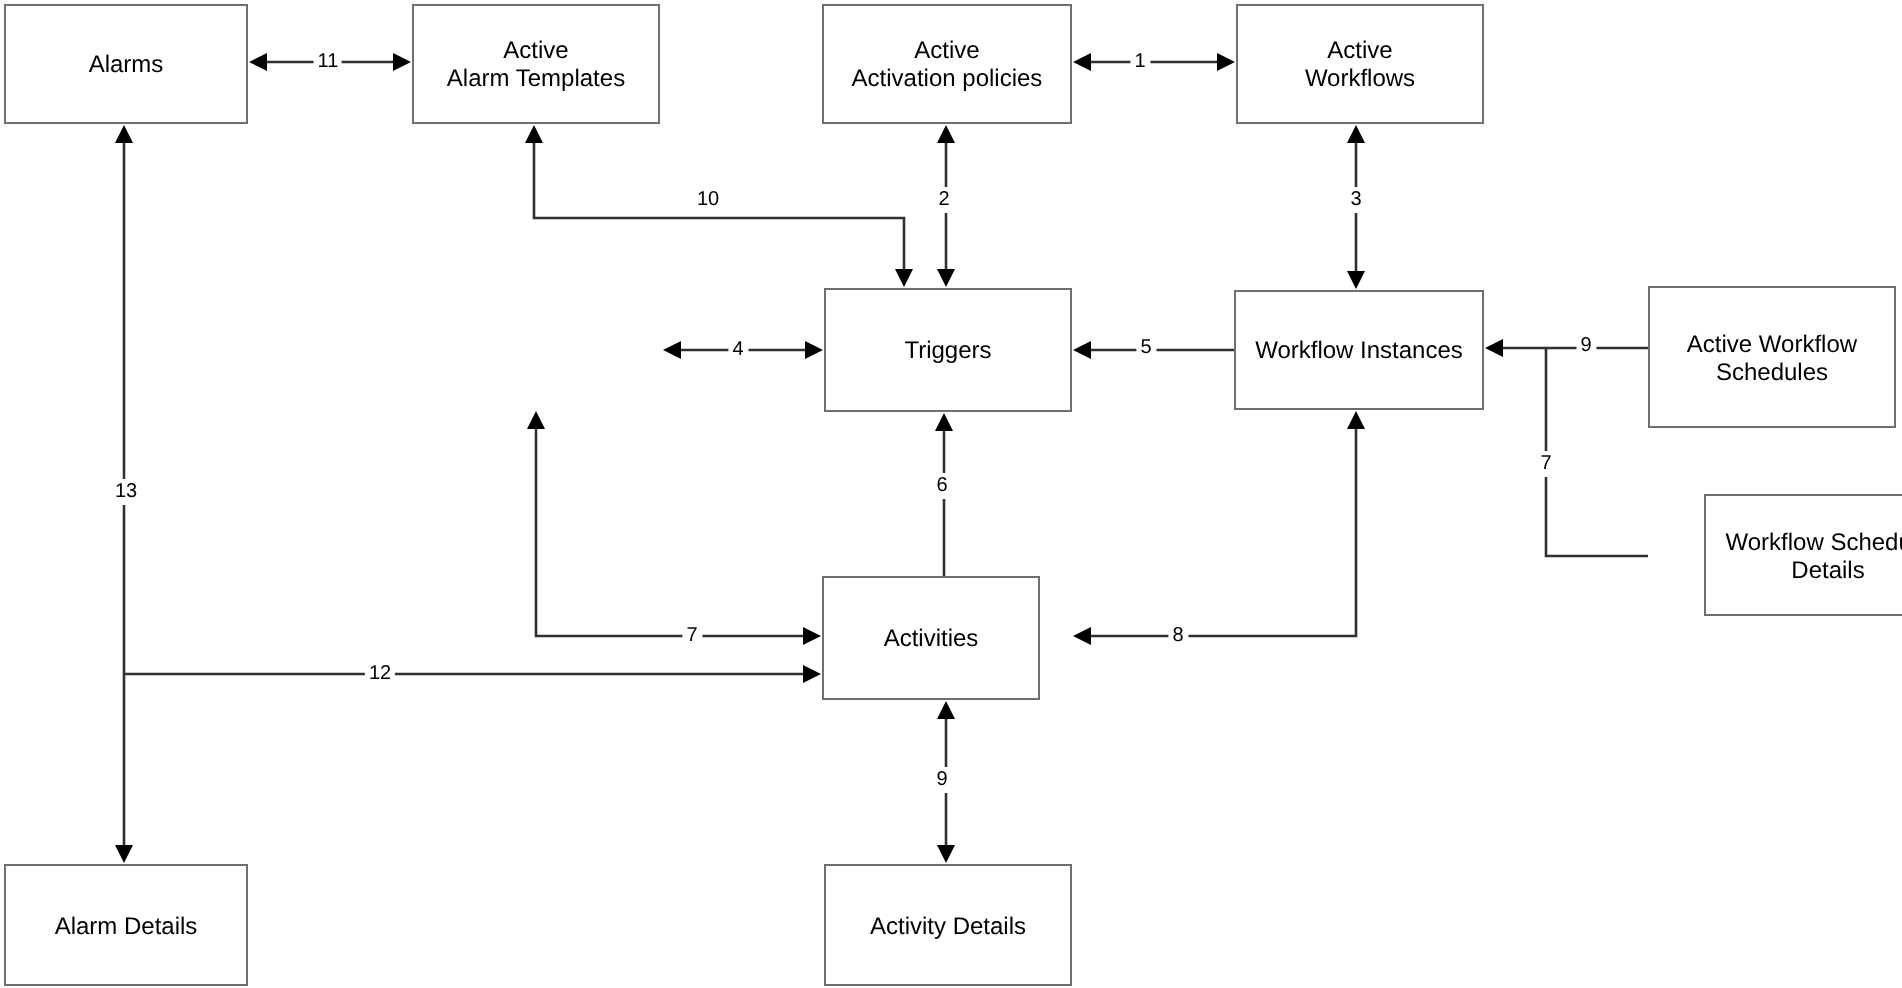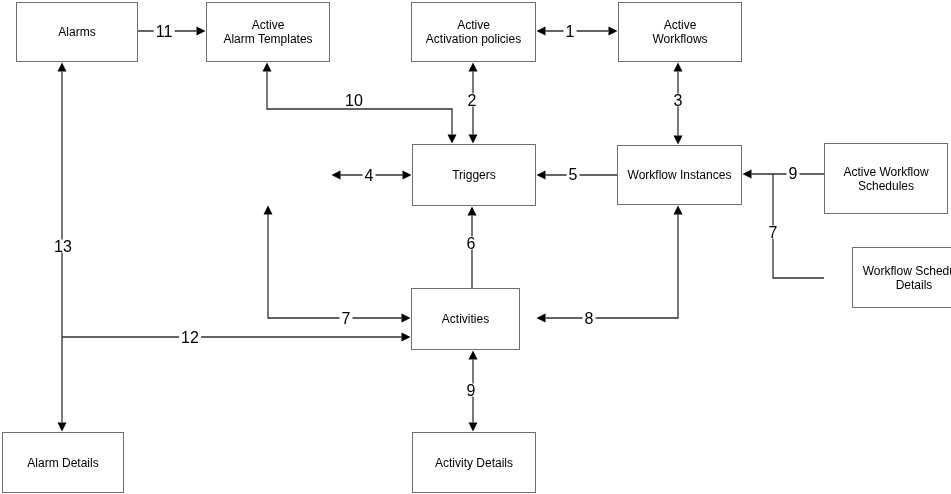--- a/index.html
+++ b/index.html
@@ -10,21 +10,21 @@
   .box{
     position:absolute;box-sizing:border-box;border:1.5px solid #6f6f6f;background:#ffffff;
     display:flex;align-items:center;justify-content:center;text-align:center;
     font-size:12px;line-height:14px;white-space:pre-line;z-index:2;
   }
   #connector-layer{position:absolute;left:0;top:0;z-index:1;}
   #connector-layer path{stroke:#303030;stroke-width:1.3;fill:none;}
   #connector-layer polygon{fill:#000000;stroke:none;}
   .num{
     position:absolute;transform:translate(-50%,-50%);background:#ffffff;
-    padding:0 2px;font-size:16px;line-height:13px;z-index:3;
+    padding:0 2px;font-size:10px;line-height:13px;z-index:3;
   }
 </style>
 </head>
 <body>
 
 <div id="canvas">
 
   <svg id="connector-layer" width="951" height="494" viewBox="0 0 951 494" aria-hidden="true">
     <g>
       <path d="M545.5,31 H608.5"></path>
@@ -90,21 +90,21 @@
     </g>
     <g>
       <path d="M751.5,174 H824"></path>
       <polygon points="742.5,174 751.5,169.5 751.5,178.5"></polygon>
     </g>
     <g>
       <path d="M773,174 V278 H824"></path>
     </g>
   </svg>
 
-  <div class="box" style="left:16px;top:2px;width:122px;height:60px">Alarms</div>
+  <div class="box" style="left:2px;top:2px;width:122px;height:60px">Alarms</div>
   <div class="box" style="left:206px;top:2px;width:124px;height:60px">Active
 Alarm Templates</div>
   <div class="box" style="left:411px;top:2px;width:125px;height:60px">Active
 Activation policies</div>
   <div class="box" style="left:618px;top:2px;width:124px;height:60px">Active
 Workflows</div>
   <div class="box" style="left:617px;top:145px;width:125px;height:60px">Workflow Instances</div>
   <div class="box" style="left:412px;top:144px;width:124px;height:62px">Triggers</div>
   <div class="box" style="left:824px;top:143px;width:124px;height:71px">Active Workflow
 Schedules</div>

